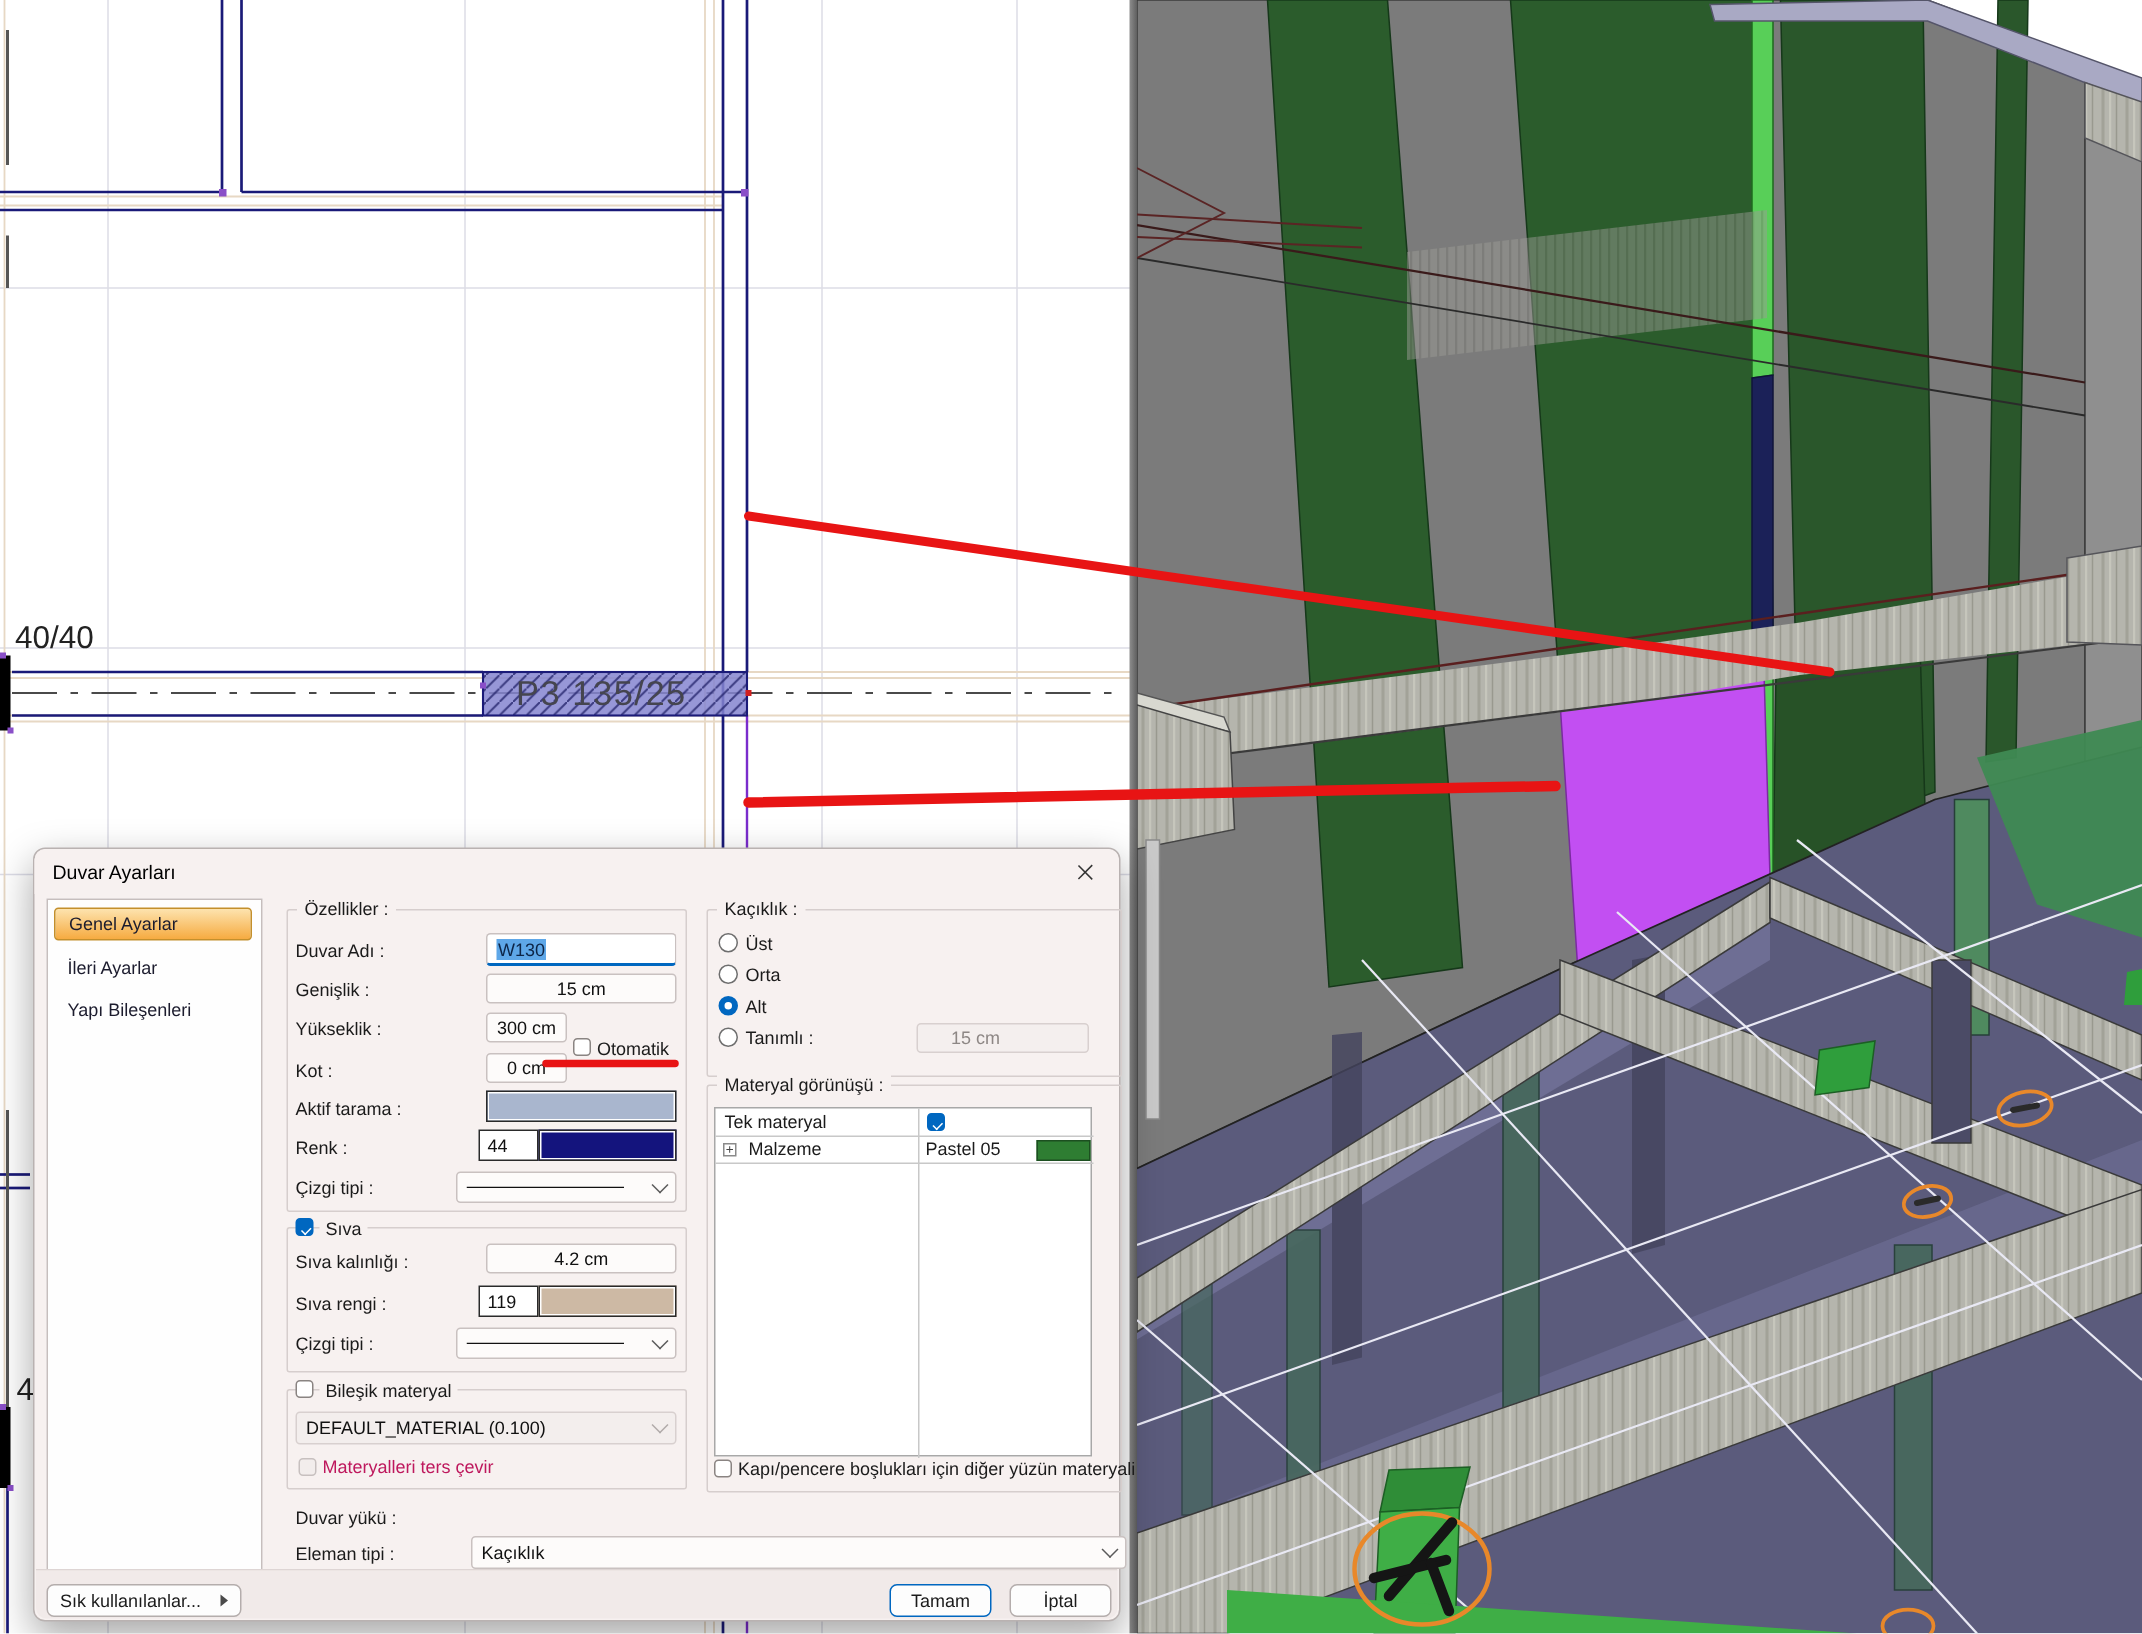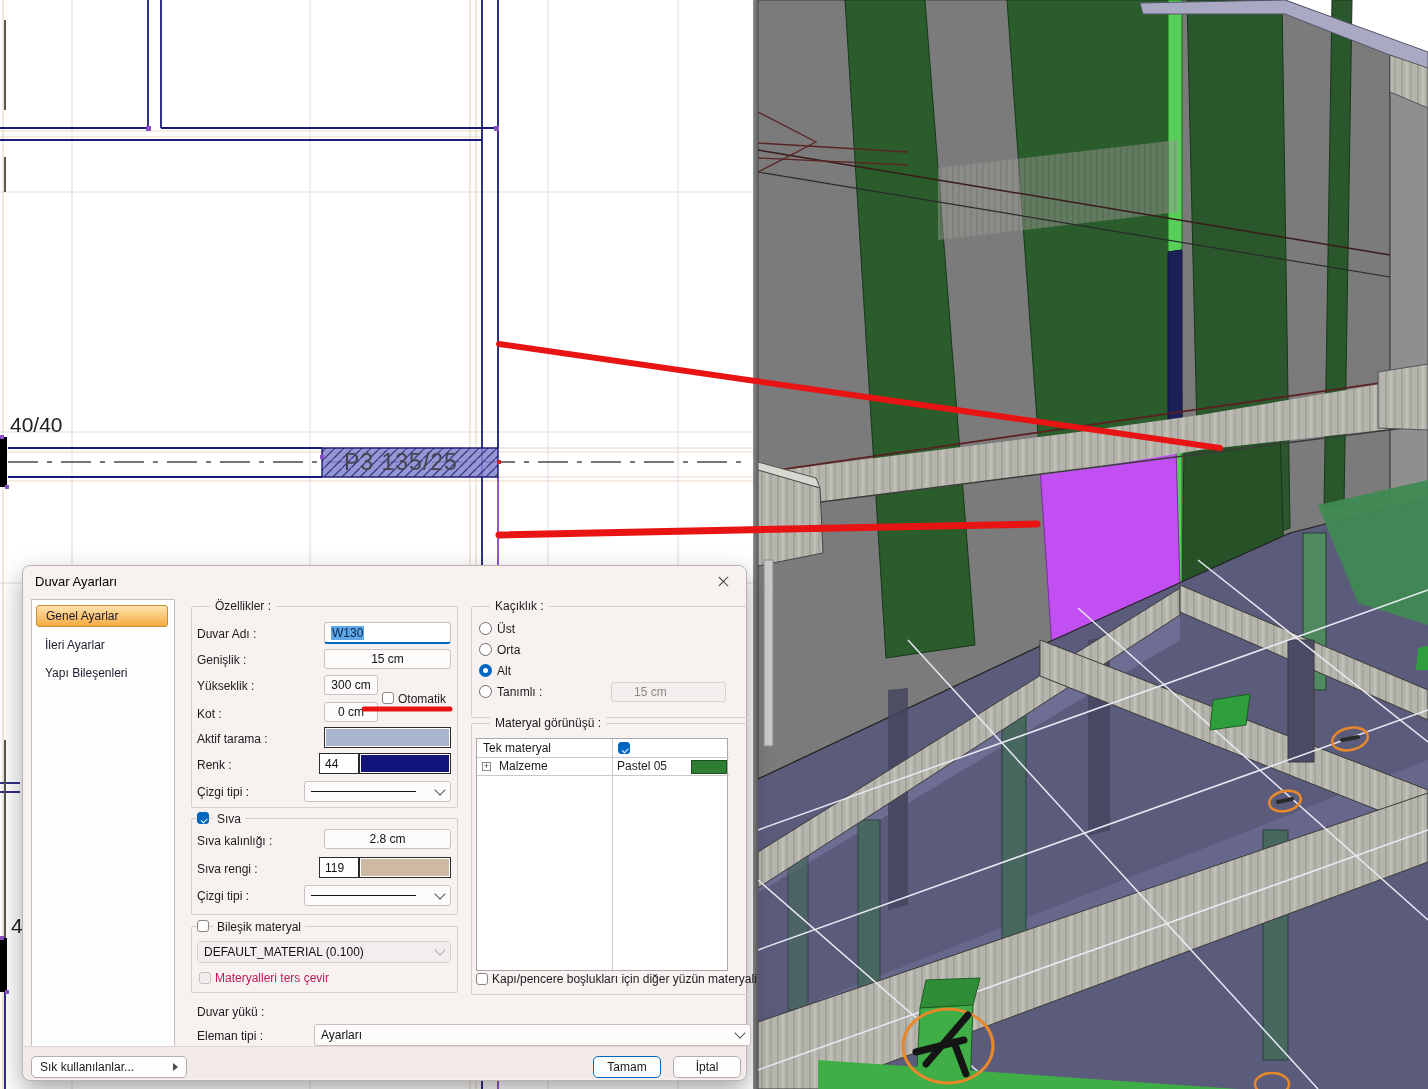--- a/index.html
+++ b/index.html
@@ -11,21 +11,21 @@
   
   .dlg{position:absolute;left:22px;top:565px;width:723px;height:514px;background:#f7f1f0;
        border:1px solid #b9b2b1;border-radius:8px;box-shadow:0 10px 26px rgba(0,0,0,.35);z-index:20;font-size:12px;color:#1b1b1b;}
   .titlebar{position:absolute;left:0;top:0;right:0;height:30px;background:#f7f1f0;border-radius:8px 8px 0 0;}
   .title{position:absolute;left:12px;top:8px;font-size:13px;color:#000000;}
   .closebtn{position:absolute;right:8px;top:4px;width:30px;height:22px;display:flex;align-items:center;justify-content:center;border-radius:4px;}
   .navpanel{position:absolute;left:8px;top:33px;width:142px;height:452px;background:#fefefe;border:1px solid #c6bebd;}
   .navitem{position:absolute;left:4px;width:132px;height:22px;line-height:22px;padding-left:9px;color:#1c1c2e;border-radius:3px;}
   .navitem.sel{background:linear-gradient(#fde3ae,#f6ab41);border:1px solid #c38f2c;box-sizing:border-box;line-height:20px;}
   .grp{position:absolute;border:1px solid #d6cecd;border-radius:2px;}
-  .legend{position:absolute;top:-8px;left:6px;background:#f7f1f0;padding:0 5px;white-space:nowrap;margin-left:12px;}
+  .legend{position:absolute;top:-8px;left:6px;background:#f7f1f0;padding:0 5px;white-space:nowrap;}
   .lbl{position:absolute;white-space:nowrap;color:#1b1b1b;}
   .fld{position:absolute;background:#fdfbfa;border:1px solid #c9c1c0;border-radius:3px;box-sizing:border-box;
        display:flex;align-items:center;justify-content:center;font-size:12px;color:#111;}
   .fld.focus{border-bottom:2px solid #0067c0;justify-content:flex-start;padding-left:6px;background:#fff;}
   .selhl{background:#5ea7e8;color:#0d2547;padding:0 1px;}
   .numbox{position:absolute;background:#fff;border:1px solid #2a2a2a;box-sizing:border-box;display:flex;align-items:center;padding-left:5px;color:#111;}
   .swatch{position:absolute;border:1px solid #2a2a2a;box-shadow:inset 0 0 0 1px #fff;box-sizing:border-box;}
   .dd{position:absolute;background:#fdfbfa;border:1px solid #c9c1c0;border-radius:3px;box-sizing:border-box;
       display:flex;align-items:center;padding:0 6px;color:#111;}
   .dd .grow{flex:1;overflow:hidden;white-space:nowrap;}
@@ -300,21 +300,21 @@
       <div class="grow">
           <div class="lineglyph" style="width:105px"></div>
         </div>
       <span class="chev"></span>
     </div>
 
     <div class="grp" style="left:168px;top:252px;width:265px;height:95px"></div>
     <div class="cb on" style="left:174px;top:246px;z-index:2"></div>
     <div class="lbl" style="left:190px;top:246px;background:#f7f1f0;padding:0 4px;z-index:2">Sıva</div>
     <div class="lbl" style="left:174px;top:268px">Sıva kalınlığı :</div>
-    <div class="fld" style="left:301px;top:263px;width:127px;height:20px">2.8 cm</div>
+    <div class="fld" style="left:301px;top:263px;width:127px;height:20px">4.2 cm</div>
     <div class="lbl" style="left:174px;top:296px">Sıva rengi :</div>
     <div class="numbox" style="left:296px;top:291px;width:40px;height:21px">119</div>
     <div class="swatch" style="left: 336px; top: 291px; width: 92px; height: 21px; background: rgb(205, 185, 164);"></div>
     <div class="lbl" style="left:174px;top:323px">Çizgi tipi :</div>
     <div class="dd" style="left:281px;top:319px;width:147px;height:21px">
       <div class="grow">
           <div class="lineglyph" style="width:105px"></div>
         </div>
       <span class="chev"></span>
     </div>
@@ -325,21 +325,21 @@
     <div class="dd dis" style="left:174px;top:375px;width:254px;height:22px">
       <div class="grow">DEFAULT_MATERIAL (0.100)</div>
       <span class="chev" style="border-color:#b0aaa9"></span>
     </div>
     <div class="cb dis" style="left:176px;top:406px"></div>
     <div class="lbl" style="left:192px;top:405px;color:#be185d">Materyalleri ters çevir</div>
 
     <div class="lbl" style="left:174px;top:439px">Duvar yükü :</div>
     <div class="lbl" style="left:174px;top:463px">Eleman tipi :</div>
     <div class="dd" style="left:291px;top:458px;width:437px;height:22px">
-      <div class="grow">Ayarları</div>
+      <div class="grow">Kaçıklık</div>
       <span class="chev"></span>
     </div>
 
     <div class="grp" style="left:448px;top:40px;width:275px;height:110px">
       <div class="legend">Kaçıklık :</div>
     </div>
     <div class="radio" style="left:456px;top:56px"></div>
     <div class="lbl" style="left:474px;top:56px">Üst</div>
     <div class="radio" style="left:456px;top:77px"></div>
     <div class="lbl" style="left:474px;top:77px">Orta</div>
@@ -362,21 +362,21 @@
       <div class="lbl" style="left:22px;top:20px">Malzeme</div>
       <div class="lbl" style="left:140px;top:20px">Pastel 05</div>
       <div class="abs" style="left: 214px; top: 21px; width: 34px; height: 12px; border: 1px solid rgb(28, 79, 32); background: rgb(46, 125, 50);"></div>
     </div>
     <div class="cb" style="left:453px;top:407px"></div>
     <div class="lbl" style="left:469px;top:406px">Kapı/pencere boşlukları için diğer yüzün materyali</div>
 
     <div class="botbar"></div>
     <div class="btn primary" style="left:570px;top:490px;width:68px;height:22px">Tamam</div>
     <div class="btn" style="left:650px;top:490px;width:68px;height:22px">İptal</div>
-    <div class="btn" style="left:8px;top:490px;width:156px;height:22px;justify-content:space-between;padding:0 8px">
+    <div class="btn" style="left:8px;top:490px;width:130px;height:22px;justify-content:space-between;padding:0 8px">
       <span>Sık kullanılanlar...</span>
       <span class="tri"></span>
     </div>
   </div>
 
   <svg class="abs" style="left:0;top:0;z-index:50;pointer-events:none" width="1428" height="1089" viewBox="0 0 1428 1089">
     <g stroke="#e81414" stroke-linecap="round" fill="none">
       <line x1="499" y1="344" x2="1220" y2="448" stroke-width="6"></line>
       <line x1="499" y1="535" x2="1037" y2="524" stroke-width="7"></line>
       <line x1="364" y1="709" x2="450" y2="709" stroke-width="5"></line>

